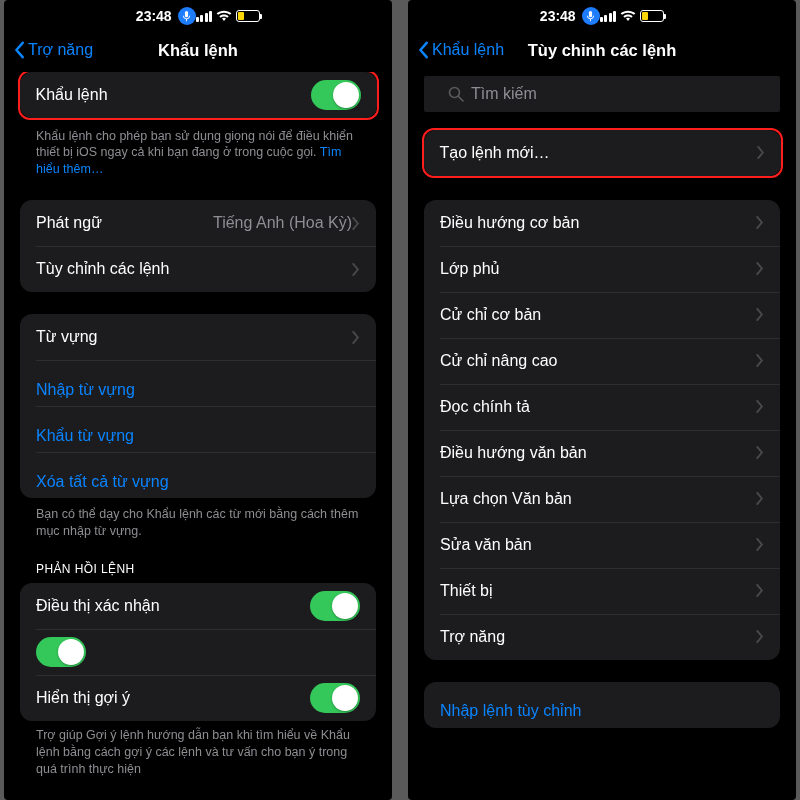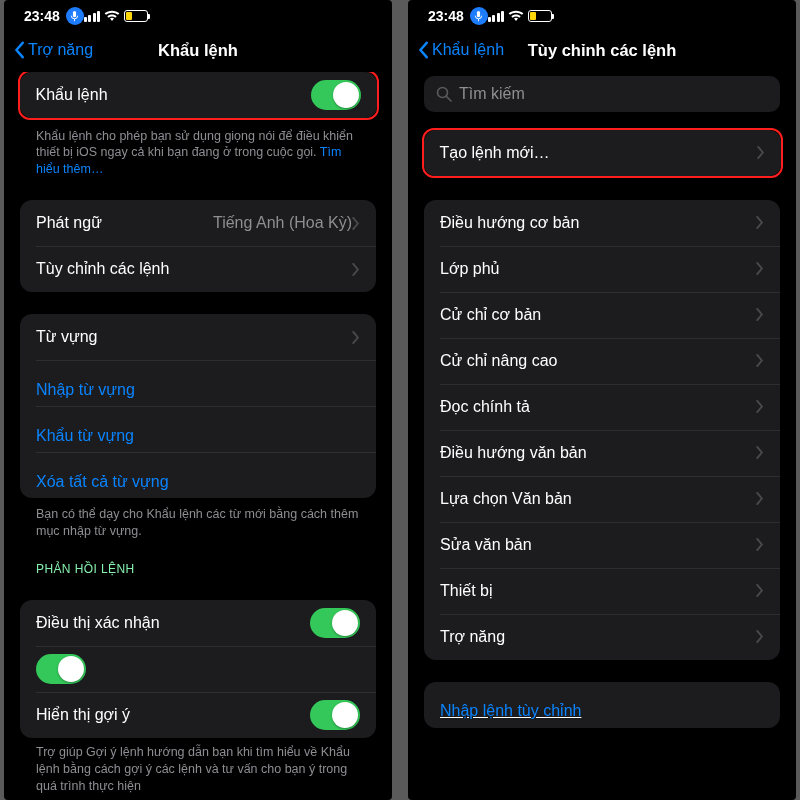--- a/index.html
+++ b/index.html
@@ -19,21 +19,21 @@
     border-radius: 4px;
     overflow: hidden;
     display: flex;
     flex-direction: column;
     color: #fff;
   }
   .status-bar {
     height: 32px;
     display: flex;
     align-items: center;
-    justify-content: flex-start;
+    justify-content: center;
     padding: 8px 20px;
     font-size: 14px;
     font-weight: 600;
   }
   .status-left { display: flex; align-items: center; gap: 6px; }
   .mic-badge {
     width: 18px; height: 18px; border-radius: 50%;
     background: #1e7cff; display: flex; align-items: center; justify-content: center;
   }
   .mic-badge svg { width: 9px; height: 11px; }
@@ -65,22 +65,22 @@
   }
   .back svg { width: 12px; height: 18px; }
   .nav-title {
     position: absolute; left: 0; right: 0; text-align: center;
     font-size: 16.5px; font-weight: 600; pointer-events: none;
   }
 
   .content { flex: 1; overflow: hidden; padding: 0 16px; }
 
   .search-bar {
-    background: #1c1c1e; border-radius: 10px; height: 36px;
-    display: flex; align-items: center; padding: 0 12px; gap: 7px;
+    background: #1c1c1e; border-radius: 2px; height: 36px;
+    display: flex; align-items: center; padding: 0 24px; gap: 7px;
     margin: 4px 0 18px;
   }
   .search-bar svg { width: 16px; height: 16px; opacity: 0.55; }
   .search-bar input {
     background: transparent; border: none; outline: none;
     color: #fff; font-size: 16px; flex: 1;
   }
   .search-bar input::placeholder { color: #8e8e93; }
 
   .group {
@@ -110,31 +110,31 @@
     box-shadow: 0 1px 2px rgba(0,0,0,0.3);
   }
 
   .footer-note {
     color: #8e8e93; font-size: 12.5px; line-height: 1.35;
     padding: 0 16px; margin: -14px 0 22px;
   }
   .footer-note a { color: #0a84ff; text-decoration: none; }
 
   .header-note {
-    color: #86efac; font-size: 12px; letter-spacing: 0.4px;
-    padding: 0 16px 24px; text-transform: uppercase;
+    color: #ffffff; font-size: 12px; letter-spacing: 0.4px;
+    padding: 0 16px 7px; text-transform: uppercase;
   }
 
   .highlight {
     border: 2.5px solid #ff1e1e; border-radius: 12px;
     margin: -2.5px -2.5px 22px -2.5px; padding: 0;
   }
   .highlight .group { margin-bottom: 0; }
 
-  .group.single { margin-bottom: 18px; text-decoration: underline; }
+  .group.single { margin-bottom: 18px; }
 </style>
 </head>
 <body>
 
 <div class="phone">
   <div class="status-bar">
     <div class="status-left">
       <span>23:48</span>
       <span class="mic-badge">
         <svg viewBox="0 0 10 14" fill="#fff">

